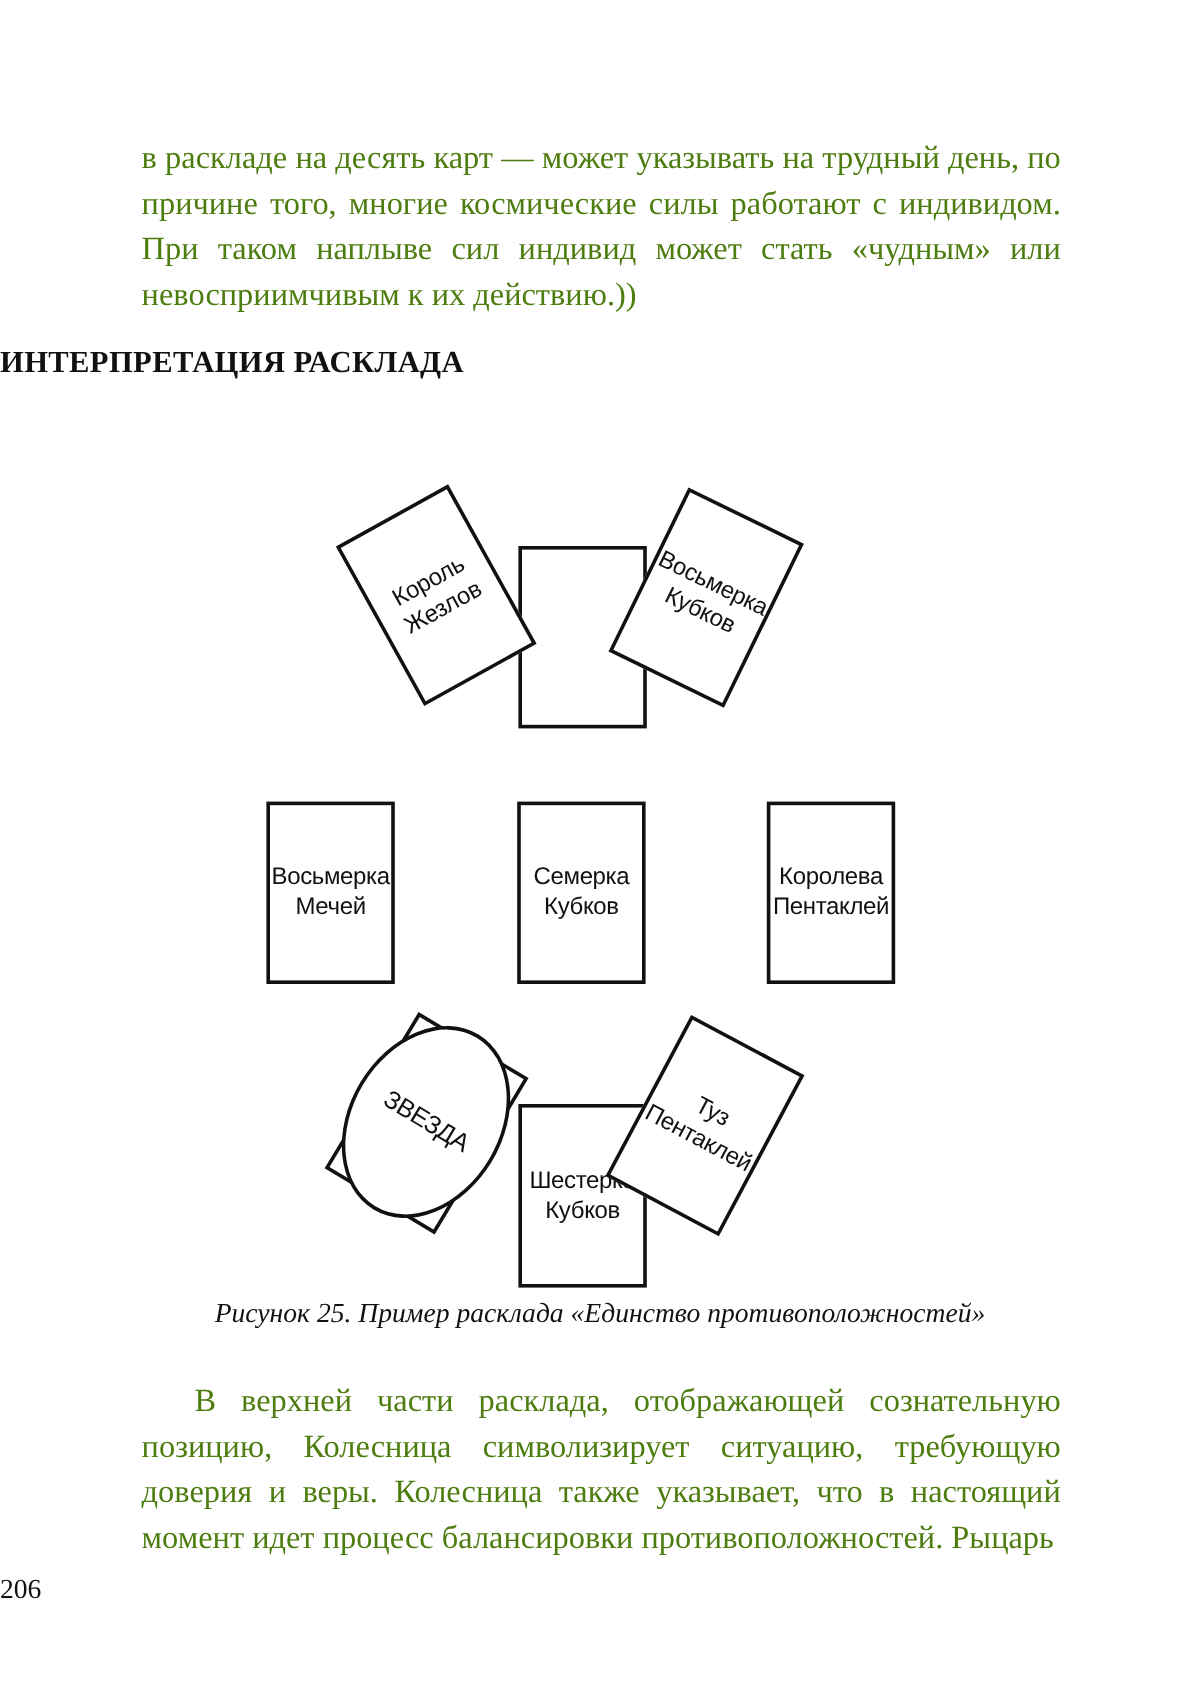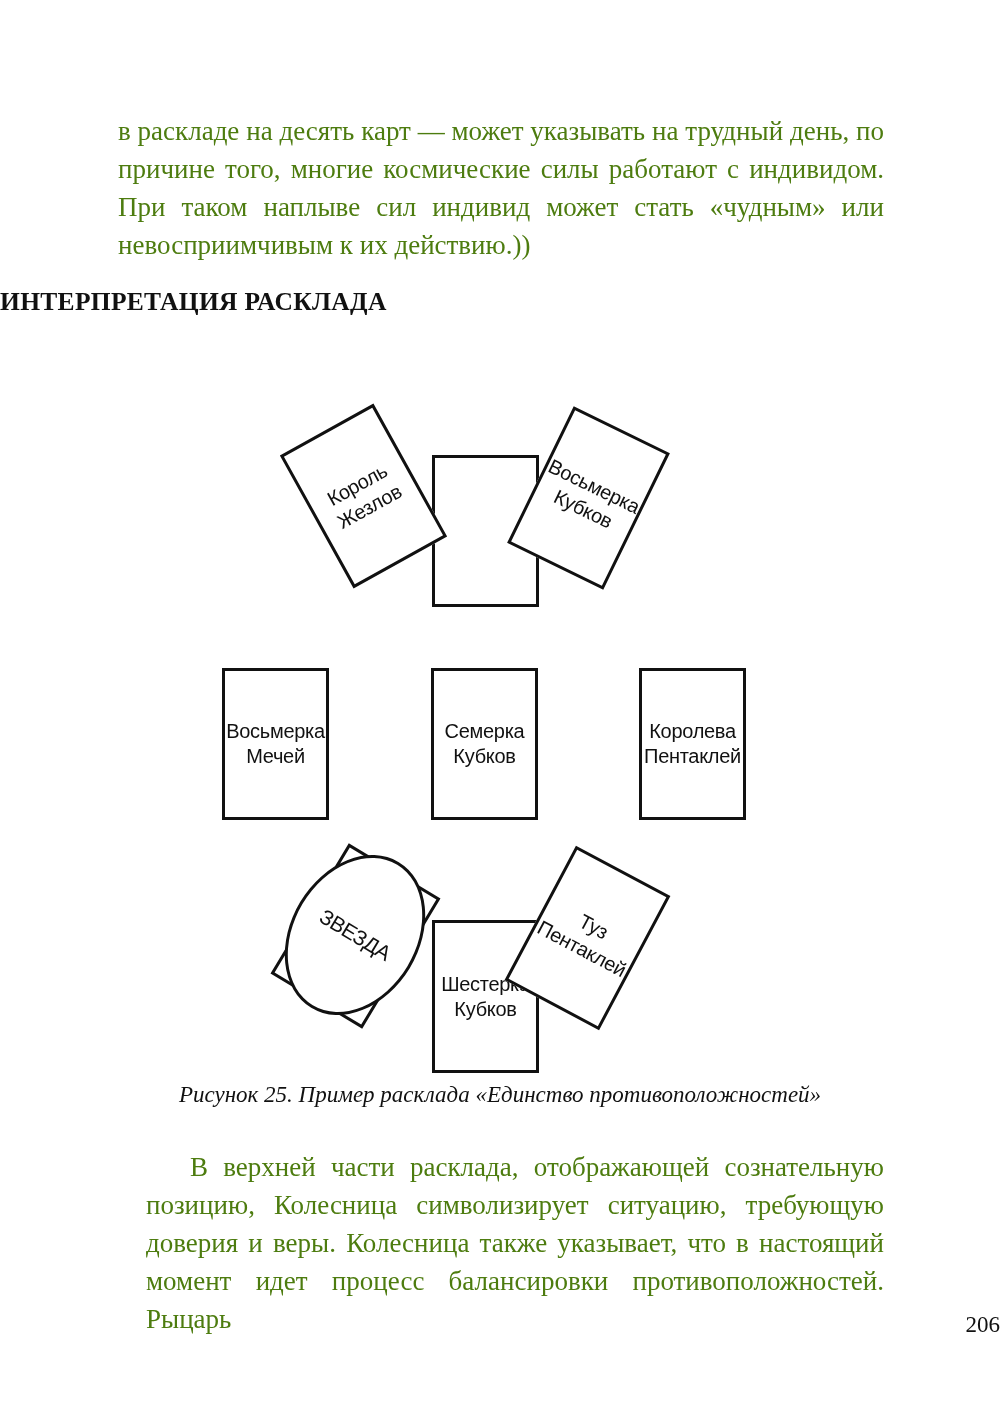--- a/index.html
+++ b/index.html
@@ -43,21 +43,20 @@
     top: 112px;
     width: 766px;
   }
   #para-bottom {
     left: 118px;
     top: 1148px;
     width: 766px;
   }
   #para-bottom p {
     text-indent: 44px;
-    margin-left: 28px;
   }
 
   
   .fig-heading {
     position: absolute;
     left: 0;
     top: 286px;
     width: 1000px;
     text-align: left;
     font-family: "Liberation Serif", "DejaVu Serif", serif;
@@ -135,21 +134,21 @@
     font-size: 23px;
     color: #111111;
   }
 
   
   .folio {
     position: absolute;
     left: 0;
     top: 1312px;
     width: 1000px;
-    text-align: right;
+    text-align: left;
     font-family: "Liberation Serif", "DejaVu Serif", serif;
     font-size: 23px;
     color: #111111;
   }
 </style>
 </head>
 <body>
 
 <div class="page">
 

